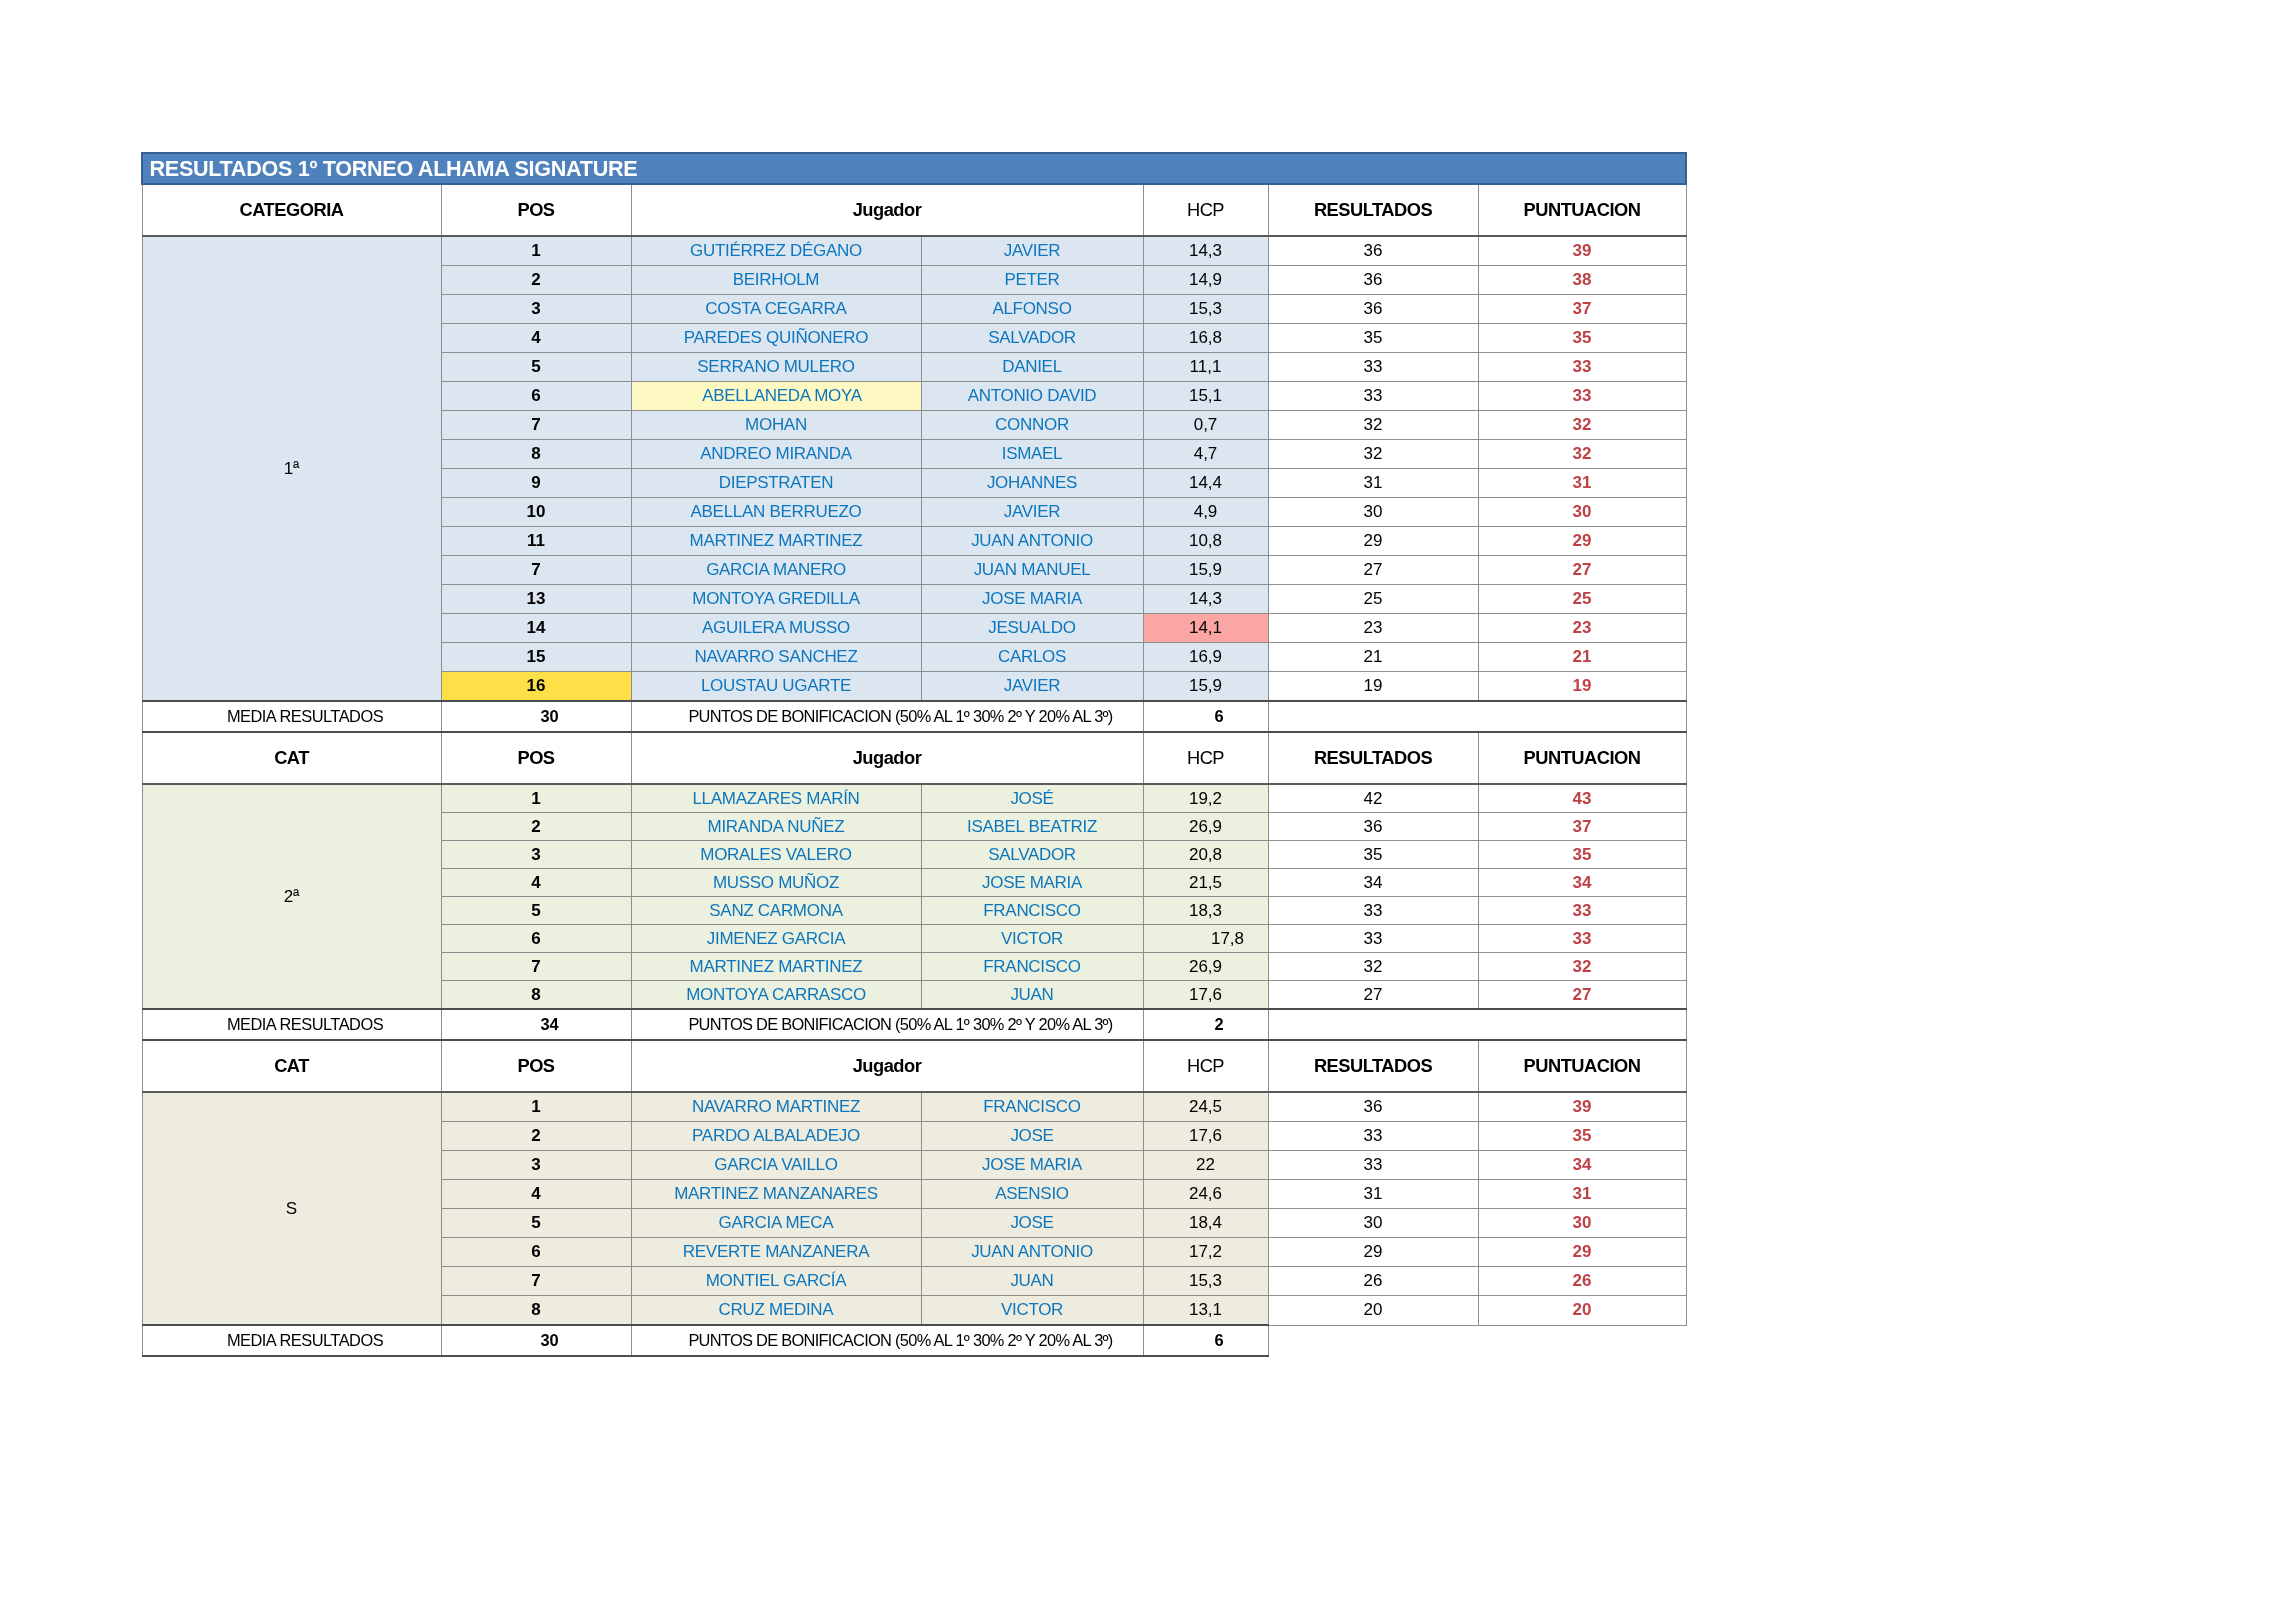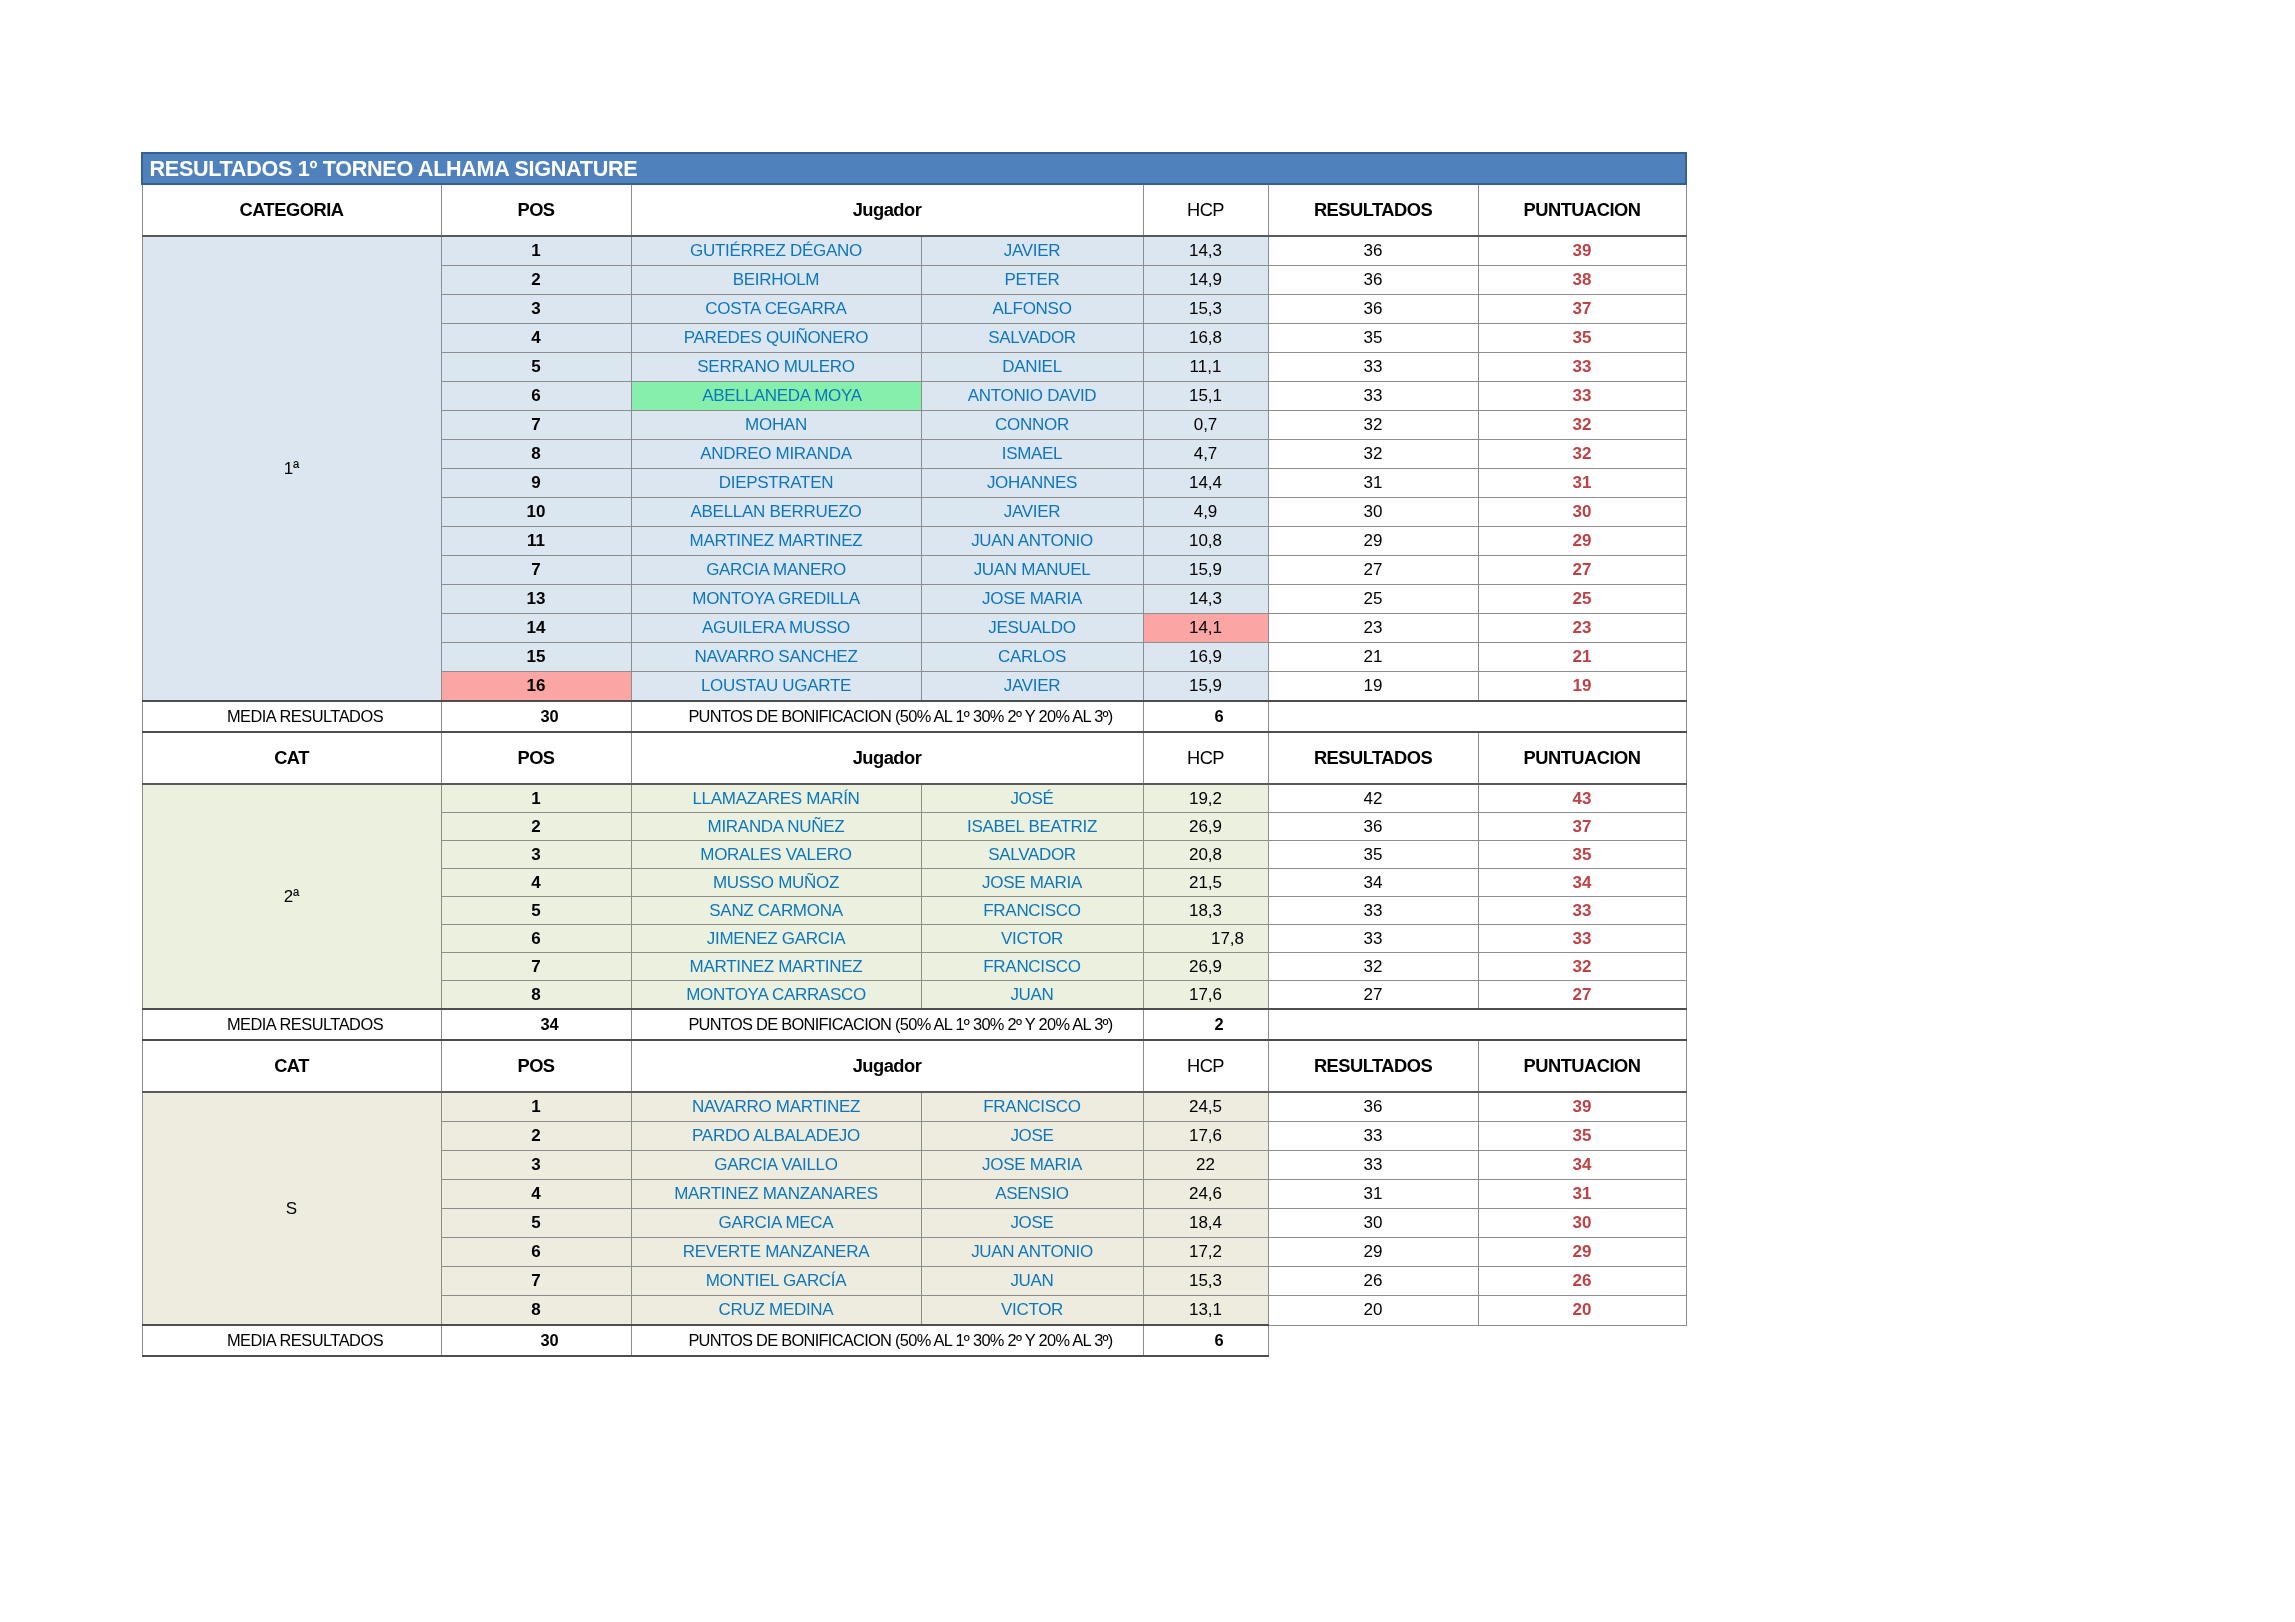--- a/index.html
+++ b/index.html
@@ -107,21 +107,21 @@
         <tr class="d s0">
           <td class="poscell" style="background: rgb(220, 230, 241);">5</td>
           <td class="name" style="background: rgb(220, 230, 241);">SERRANO MULERO</td>
           <td class="name" style="background: rgb(220, 230, 241);">DANIEL</td>
           <td class="hcpcell" style="background: rgb(220, 230, 241);">11,1</td>
           <td class="rescell">33</td>
           <td class="punt eR">33</td>
         </tr>
         <tr class="d s0">
           <td class="poscell" style="background: rgb(220, 230, 241);">6</td>
-          <td class="name" style="background: #86efac; padding-left: 12px;">ABELLANEDA MOYA</td>
+          <td class="name" style="background: #fef9c3; padding-left: 12px;">ABELLANEDA MOYA</td>
           <td class="name" style="background: rgb(220, 230, 241);">ANTONIO DAVID</td>
           <td class="hcpcell" style="background: rgb(220, 230, 241);">15,1</td>
           <td class="rescell">33</td>
           <td class="punt eR">33</td>
         </tr>
         <tr class="d s0">
           <td class="poscell" style="background: rgb(220, 230, 241);">7</td>
           <td class="name" style="background: rgb(220, 230, 241);">MOHAN</td>
           <td class="name" style="background: rgb(220, 230, 241);">CONNOR</td>
           <td class="hcpcell" style="background: rgb(220, 230, 241);">0,7</td>
@@ -186,21 +186,21 @@
         </tr>
         <tr class="d s0">
           <td class="poscell" style="background: rgb(220, 230, 241);">15</td>
           <td class="name" style="background: rgb(220, 230, 241);">NAVARRO SANCHEZ</td>
           <td class="name" style="background: rgb(220, 230, 241);">CARLOS</td>
           <td class="hcpcell" style="background: rgb(220, 230, 241);">16,9</td>
           <td class="rescell">21</td>
           <td class="punt eR">21</td>
         </tr>
         <tr class="d s0">
-          <td class="poscell" style="background: #fca5a5;">16</td>
+          <td class="poscell" style="background: #fde047;">16</td>
           <td class="name" style="background: rgb(220, 230, 241);">LOUSTAU UGARTE</td>
           <td class="name" style="background: rgb(220, 230, 241);">JAVIER</td>
           <td class="hcpcell" style="background: rgb(220, 230, 241);">15,9</td>
           <td class="rescell">19</td>
           <td class="punt eR">19</td>
         </tr>
         <tr class="media">
           <td class="mlabel eL">MEDIA RESULTADOS</td>
           <td class="mval">30</td>
           <td class="bonus" colspan="2">PUNTOS DE BONIFICACION (50% AL 1º 30% 2º Y 20% AL 3º)</td>

